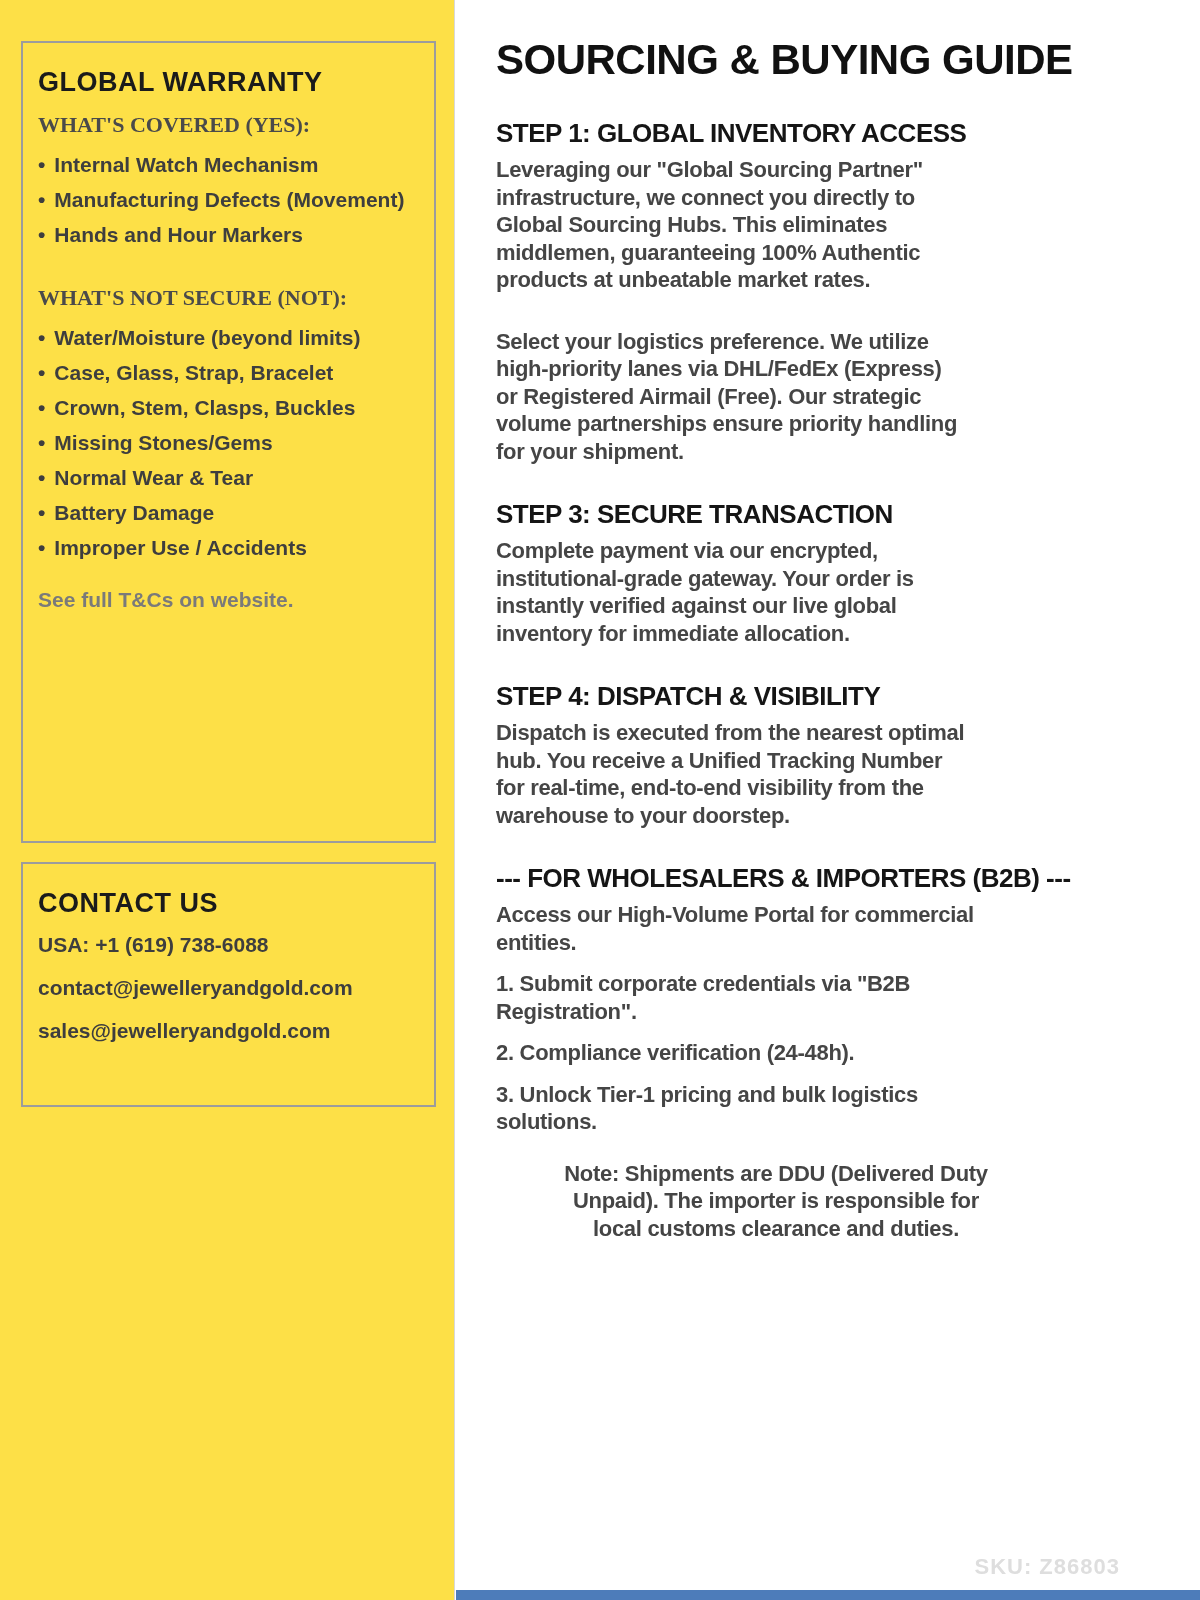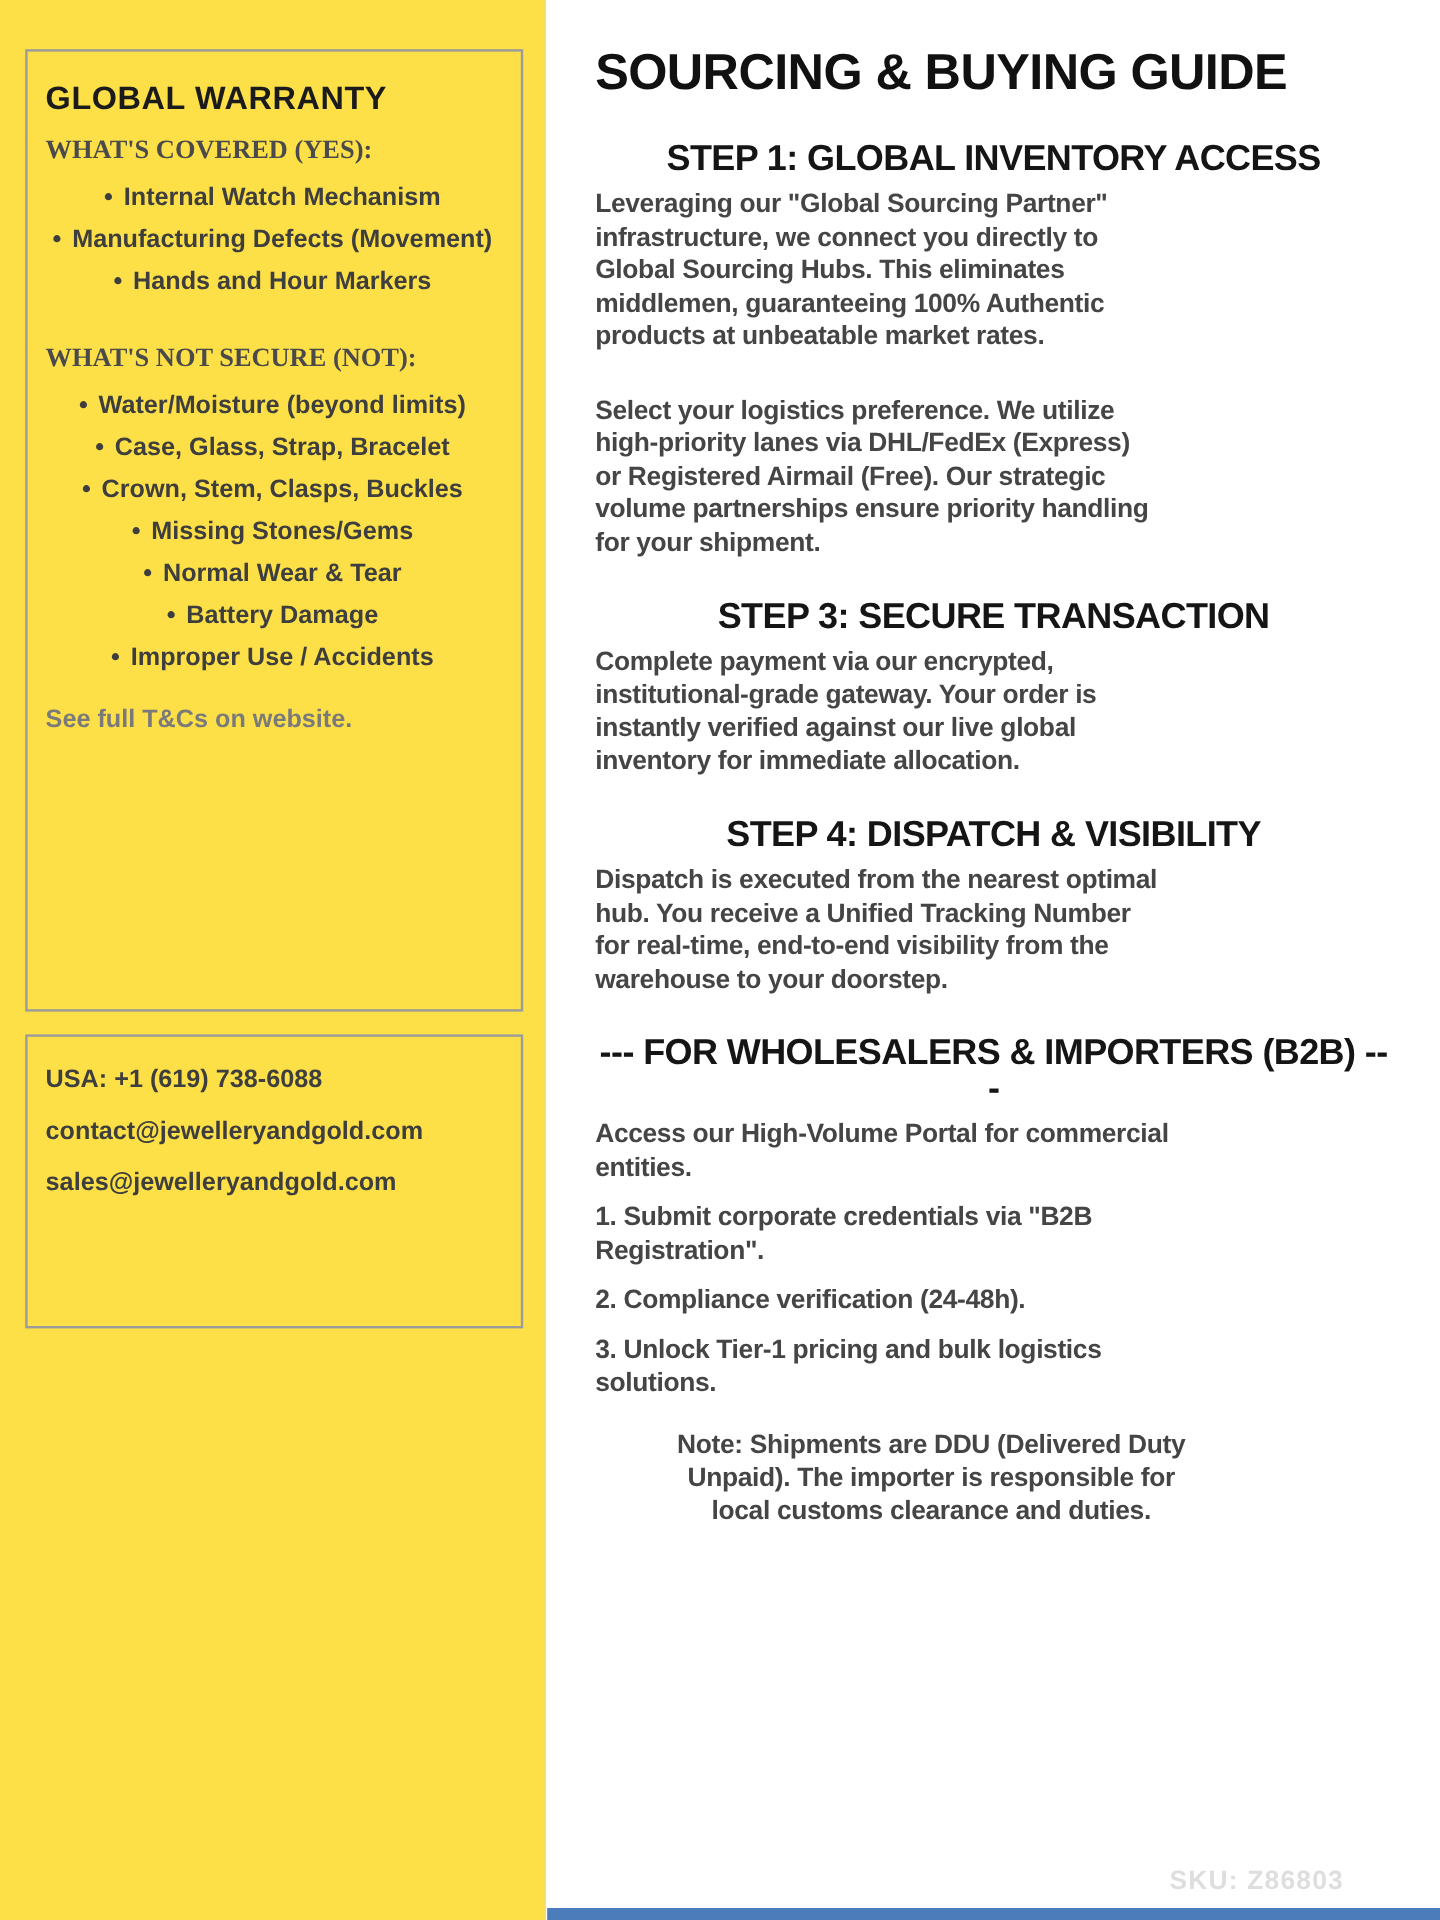--- a/index.html
+++ b/index.html
@@ -21,21 +21,21 @@
   .box-terms{height:346px;margin-bottom:24px;}
   .box-contact{height:245px;}
   .box-title{
     font-size:27px;font-weight:bold;color:#1b1b1b;
     margin:0 0 14px 0;letter-spacing:0.5px;
   }
   .sub-heading{
     font-size:22px;font-weight:bold;color:#4a4a4a;margin:0 0 16px 0;font-family:Liberation Serif, serif;
   }
   .sub-heading.second{margin-top:40px;}
-  .bullet-list{margin:0;padding:0;list-style:none;text-align:center;}
+  .bullet-list{margin:0;padding:0;list-style:none;}
   .bullet-list li{
     font-size:21px;font-weight:bold;color:#3e3e3e;
     margin:0 0 14px 0;line-height:21px;
   }
   .bullet-list li::before{content:"•";margin-right:9px;}
   .footnote{
     font-size:21px;font-weight:bold;color:#7a7a7a;margin:30px 0 0 0;
   }
   .terms-body{
     font-size:20px;font-weight:bold;color:#3e3e3e;
@@ -48,22 +48,22 @@
   .main{
     position:absolute;left:456px;top:0;width:744px;height:1600px;
     box-sizing:border-box;padding:36px 40px 0 40px;background:#ffffff;
   }
   .page-title{
     font-size:42px;line-height:48px;font-weight:bold;color:#111111;
     text-align:left;margin:0 0 34px 0;letter-spacing:-0.5px;
   }
   .section{margin-bottom:34px;}
   .step-heading{
-    font-size:30px;line-height:30px;font-weight:bold;color:#151515;
-    margin:0 0 8px 0;letter-spacing:-0.5px;text-align:center;
+    font-size:26px;line-height:30px;font-weight:bold;color:#151515;
+    margin:0 0 8px 0;letter-spacing:-0.5px;
   }
   .step-body{
     font-size:22px;line-height:27.5px;font-weight:bold;color:#454545;
     letter-spacing:-0.3px;white-space:pre-line;margin:0;max-width:560px;
   }
   .b2b-step{margin:0 0 14px 0;}
   .b2b-note{margin-top:24px;text-align:center;}
   .sku{
     position:absolute;right:80px;bottom:20px;
     font-size:22px;font-weight:bold;color:#dedede;letter-spacing:1px;
@@ -107,20 +107,21 @@
         <li>Battery Damage</li>
 
         <li>Improper Use / Accidents</li>
       </ul>
 
     <p class="footnote">See full T&amp;Cs on website.</p>
   </div>
 
 
   <div class="side-box box-contact">
+    <h2 class="box-title">CONTACT US</h2>
     <div>
 
         <p class="contact-line">USA: +1 (619) 738-6088</p>
 
         <p class="contact-line">contact@jewelleryandgold.com</p>
 
         <p class="contact-line">sales@jewelleryandgold.com</p>
       </div>
   </div>
 

